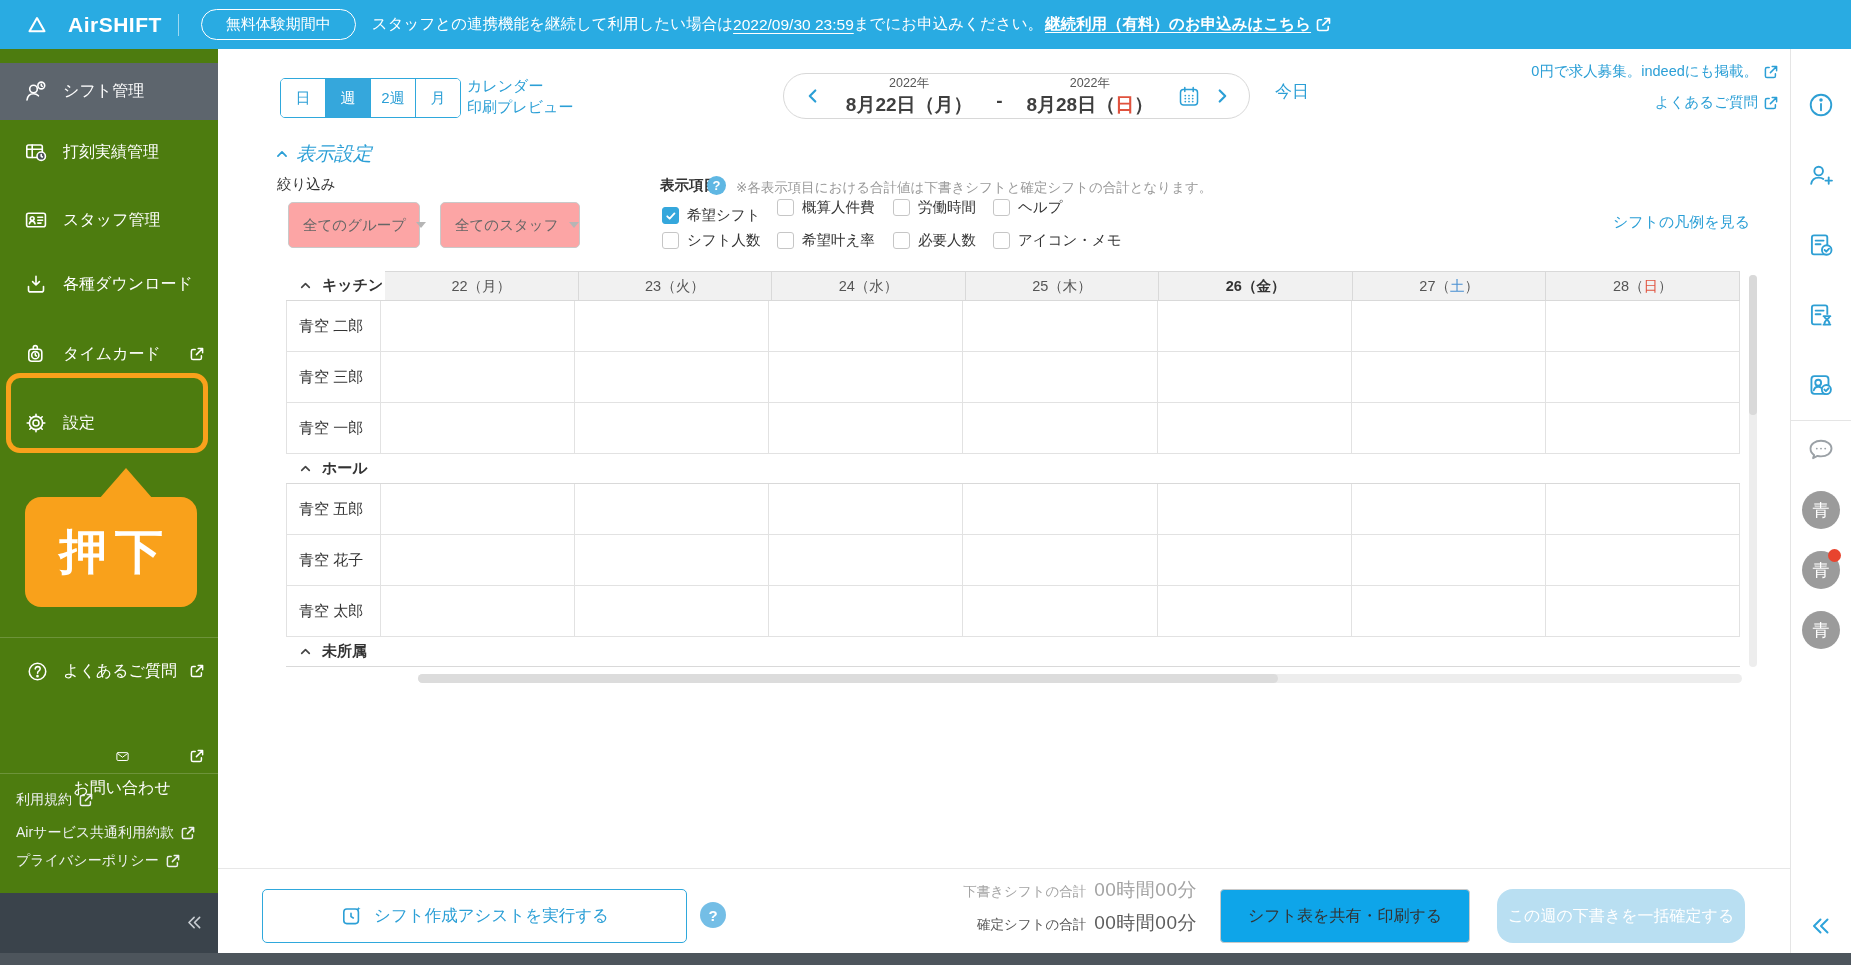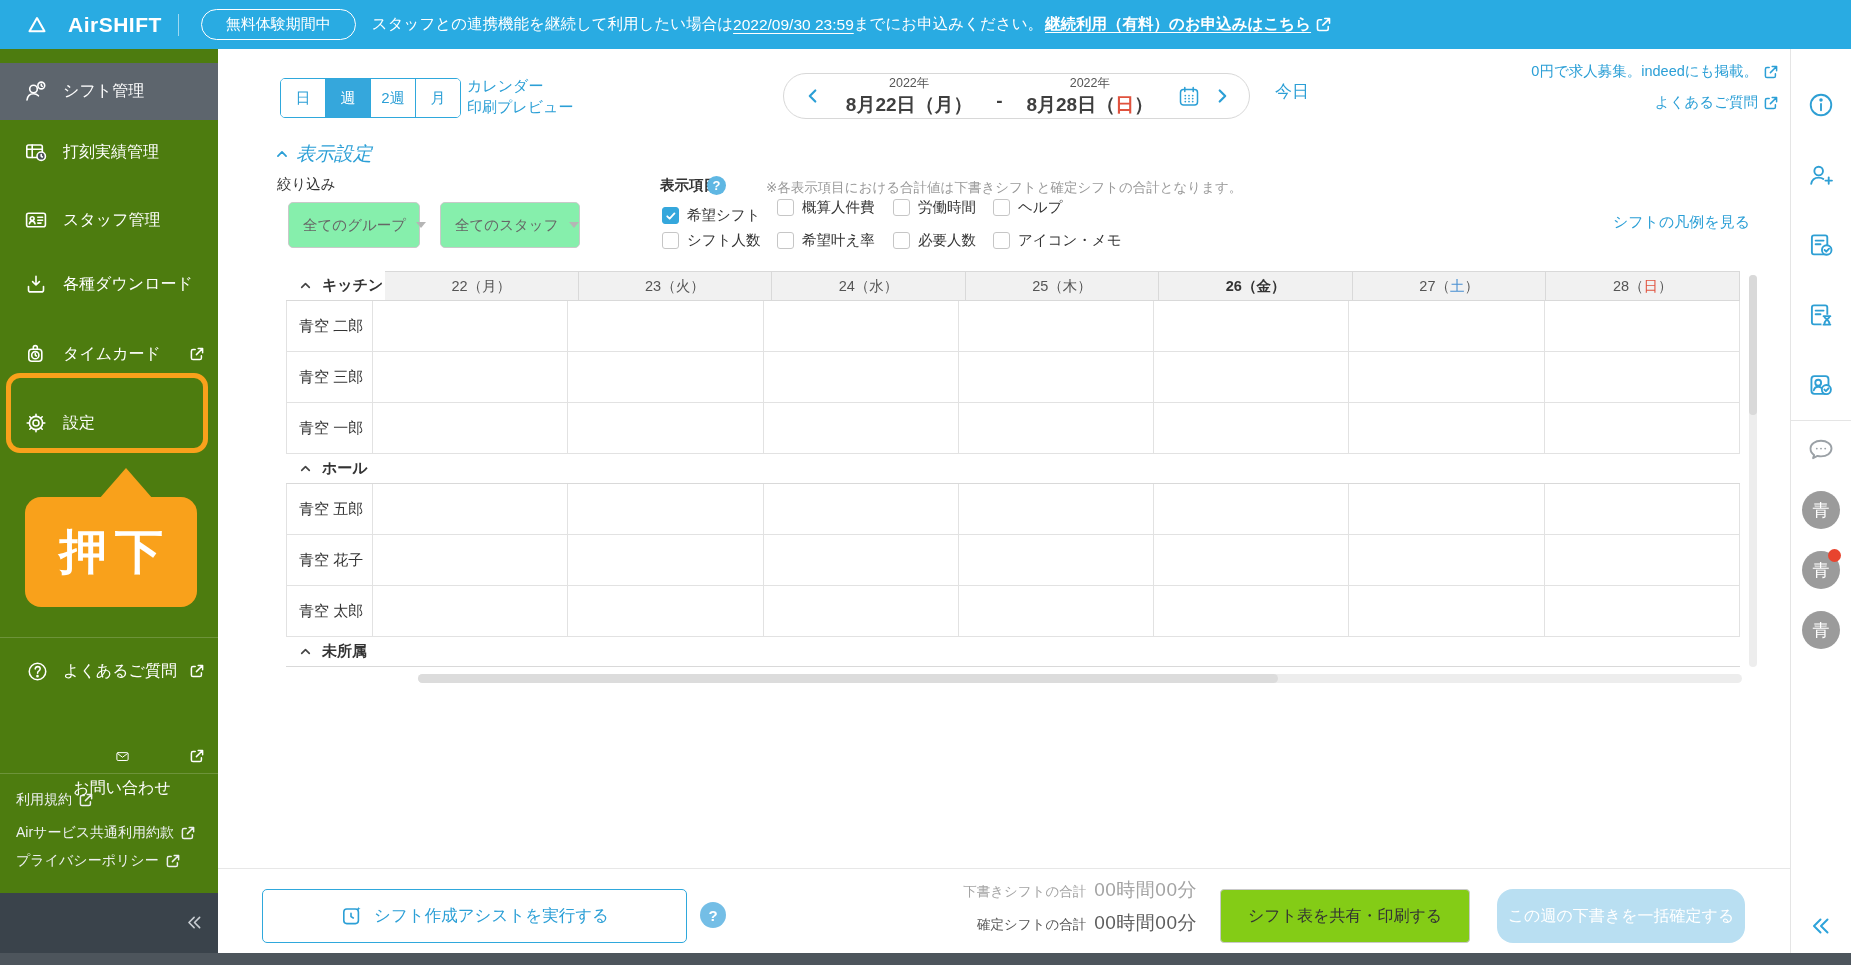--- a/index.html
+++ b/index.html
@@ -109,47 +109,47 @@
   .promo-link { top:13px; } .faq-top-link { top:44px; }
 
   .disp-toggle { position:absolute; left:57px; top:92px; display:flex; align-items:center; gap:7px; font-size:19px; color:#2B9FD6; cursor:pointer;font-style:italic; }
   .narrow-label { position:absolute; left:59px; top:126px; font-size:14.5px; color:#333; }
   .disp-label { position:absolute; left:442px; top:127px; font-size:14.5px; font-weight:bold; color:#333; }
   .q-circle {
     position:absolute; left:489px; top:127px; width:19px; height:19px; border-radius:50%;
     background:#5FB7E3; color:#fff; font-size:13px; font-weight:bold;
     display:flex; align-items:center; justify-content:center; cursor:pointer;
   }
-  .disp-note { position:absolute; left:518px; top:130px; font-size:13.5px; color:#999; white-space:nowrap;margin-left:30px; }
+  .disp-note { position:absolute; left:518px; top:130px; font-size:13.5px; color:#999; white-space:nowrap; }
   .cb-item { position:absolute; display:flex; align-items:center; gap:8px; font-size:14.5px; color:#333; cursor:pointer; white-space:nowrap; }
   .cb-box { width:17px; height:17px; border:1px solid #c6c6c6; border-radius:3px; background:#fff; display:flex; align-items:center; justify-content:center; }
   .cb-box.checked { background:#35A7DC; border-color:#35A7DC; }
 
   .dropdown {
     position:absolute; top:153px; height:46px; border:1px solid #c9c9c9; border-radius:5px;
-    background:#86efac; display:flex; align-items:center; justify-content:space-between;
+    background:#fca5a5; display:flex; align-items:center; justify-content:space-between;
     padding:0 12px 0 14px; font-size:14.5px; color:#666; cursor:pointer; white-space:nowrap;
   }
   .dd-caret { width:0; height:0; border-left:5px solid transparent; border-right:5px solid transparent; border-top:6px solid #b5b5b5; margin-left:10px; }
 
   .legend-link { position:absolute; right:40px; top:164px; font-size:15px; color:#2B9FD6; cursor:pointer; }
 
   
   .shift-table { position:absolute; left:68px; top:222px; width:1454px; }
   .day-header-row { display:flex; height:30px; }
   .corner-cell { width:99px; display:flex; align-items:center; gap:10px; padding-left:13px; border-bottom:1px solid #d9d9d9; font-size:15px; font-weight:bold; color:#333; }
   .day-cell {
     flex:1; background:#f1f1f1; border:1px solid #d9d9d9; border-left:none;
     display:flex; align-items:center; justify-content:center; font-size:14.5px; color:#555;
   }
   .day-cell:first-of-type { border-left:1px solid #d9d9d9; }
   .day-cell.today { font-weight:bold; color:#333; }
   .staff-row { display:flex; height:51px; }
   .name-cell {
-    width:87px; border-left:1px solid #e2e2e2; border-right:1px solid #e2e2e2;
+    width:95px; border-left:1px solid #e2e2e2; border-right:1px solid #e2e2e2;
     border-bottom:1px solid #e2e2e2; display:flex; align-items:center; padding-left:12px;
     font-size:15px; color:#333;
   }
   .slot-cell { flex:1; border-right:1px solid #e2e2e2; border-bottom:1px solid #e2e2e2; background:#fff; }
   .group-row {
     height:30px; display:flex; align-items:center; gap:10px; padding-left:13px;
     border-bottom:1px solid #d9d9d9; font-size:15px; font-weight:bold; color:#333; background:#fff;
   }
   .grp-chev { color:#444; cursor:pointer; }
   .v-scroll { position:absolute; left:1531px; top:226px; width:8px; height:392px; background:#ededed; border-radius:4px; }
@@ -172,21 +172,21 @@
   .totals { position:absolute; right:593px; top:8px; text-align:right; }
   .tot-line { white-space:nowrap; }
   .tot-label { font-size:13.5px; }
   .tot-value { font-size:19px; margin-left:8px; letter-spacing:.5px; }
   .tot-draft { color:#a3a3a3; margin-bottom:7px; }
   .tot-draft .tot-value { color:#a3a3a3; }
   .tot-fixed .tot-label { color:#555; }
   .tot-fixed .tot-value { color:#5d5d5d; }
   .share-btn {
     position:absolute; left:1002px; top:20px; width:250px; height:54px;
-    background:#84cc16; border:1px solid #c9c9c9; border-radius:4px; color:#333;
+    background:#0ea5e9; border:1px solid #c9c9c9; border-radius:4px; color:#333;
     display:flex; align-items:center; justify-content:center; font-size:16px; cursor:pointer;
   }
   .confirm-btn {
     position:absolute; left:1279px; top:20px; width:248px; height:54px;
     background:#B9DFF2; border:none; border-radius:16px; color:#fff;
     display:flex; align-items:center; justify-content:center; font-size:16px; cursor:pointer;
   }
 
   
   .rail { position:absolute; top:49px; right:0; width:61px; height:916px; background:#fff; border-left:1px solid #e5e5e5; z-index:35; }

